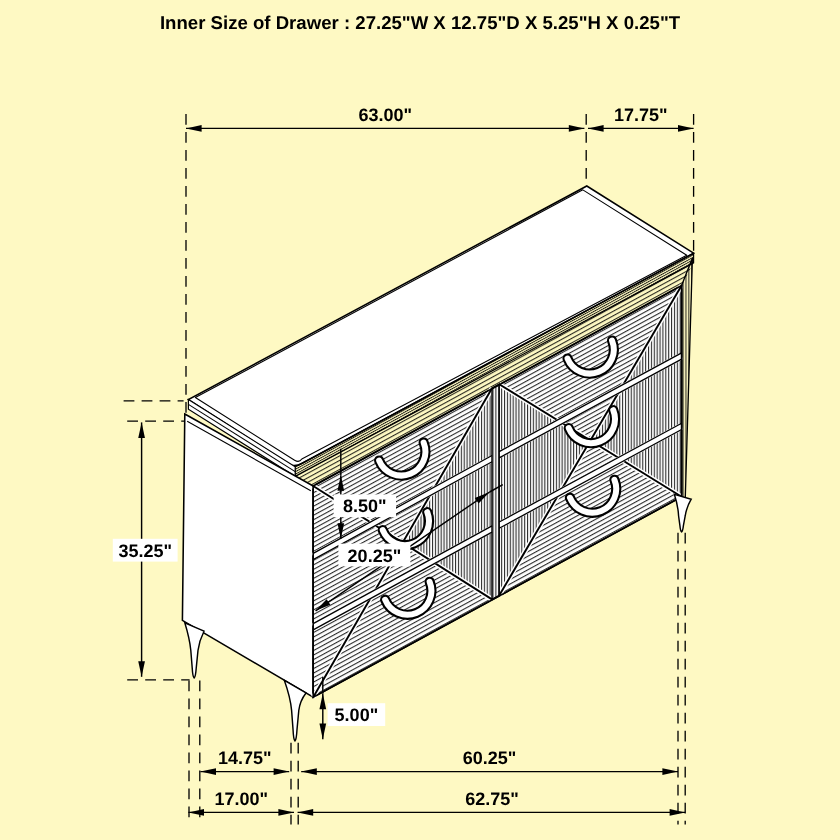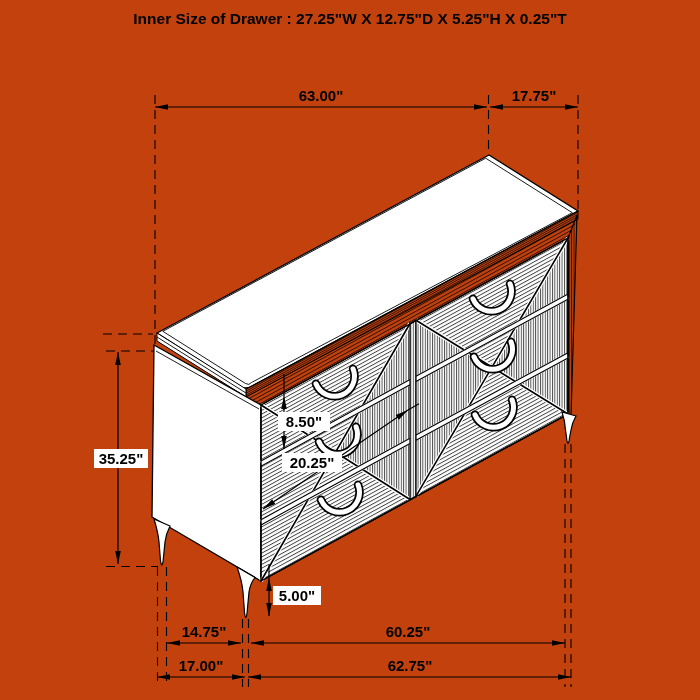--- a/index.html
+++ b/index.html
@@ -1,16 +1,16 @@
 <!DOCTYPE html>
 <html><head>
 <meta charset="utf-8">
 <style>
   html,body{margin:0;padding:0;background:#ffffff;}
-  #stage{position:relative;width:700px;height:700px;background:#c2410c;overflow:hidden;}
+  #stage{position:relative;width:700px;height:700px;background:#fef9c3;overflow:hidden;}
   svg text{font-family:"Liberation Sans","DejaVu Sans",sans-serif;font-weight:bold;fill:#000;}
   .dim-label{font-size:15px;text-anchor:middle;}
   .title-label{font-size:15.5px;text-anchor:middle;}
   .outline{fill:#ffffff;stroke:#000;stroke-width:1.3;}
   .thin{fill:none;stroke:#000;stroke-width:0.9;}
   .dimline{stroke:#000;stroke-width:1.2;fill:none;}
   .extdash{stroke:#000;stroke-width:1.1;fill:none;stroke-dasharray:9,6;}
   .sep-w{stroke:#fff;stroke-width:6;fill:none;}
   .sep-b{stroke:#000;stroke-width:1.1;fill:none;}
   .xline-w{stroke:#fff;stroke-width:4;fill:none;}

